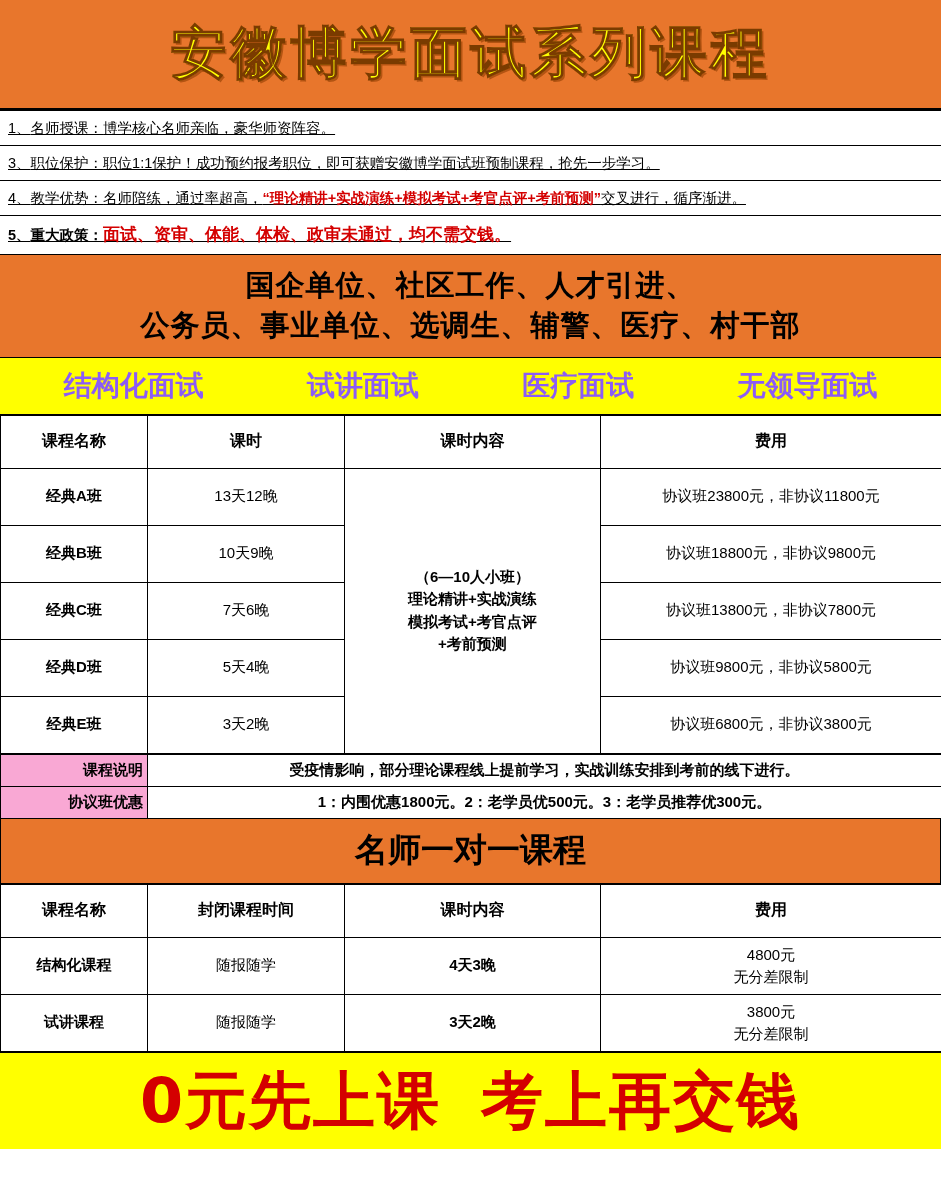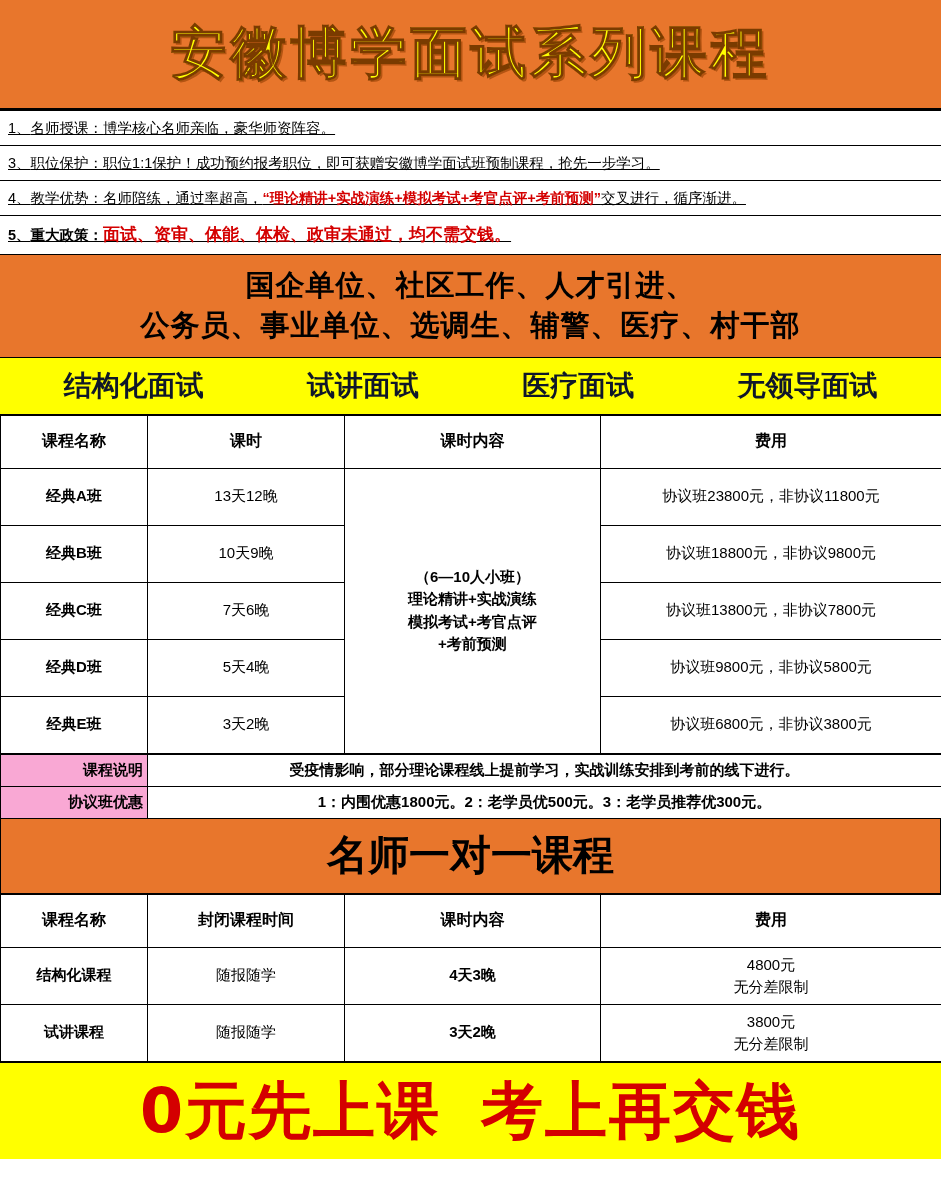--- a/index.html
+++ b/index.html
@@ -88,21 +88,21 @@
   
   .types {
     background: #ffff00;
     display: flex;
     justify-content: space-around;
     align-items: center;
     padding: 9px 12px;
     border-bottom: 1px solid #000;
   }
   .type-item {
-    color: #0f172a;
+    color: #8b5cf6;
     font-size: 28px;
     font-weight: bold;
     font-family: "DejaVu Sans", sans-serif;
   }
 
   
   table.grid {
     width: 100%;
     border-collapse: collapse;
     table-layout: fixed;
@@ -151,21 +151,21 @@
     text-align: right;
   }
   .note-row td.note-text {
     text-align: center;
   }
 
   
   .sub-banner {
     background: #e8762c;
     text-align: center;
-    font-size: 41px;
+    font-size: 33px;
     font-weight: bold;
     color: #000;
     padding: 9px 0 10px 0;
     border-left: 1px solid #000;
     border-right: 1px solid #000;
     border-bottom: 1px solid #000;
     font-family: "DejaVu Sans", sans-serif;
   }
 
   .o2o-name {

